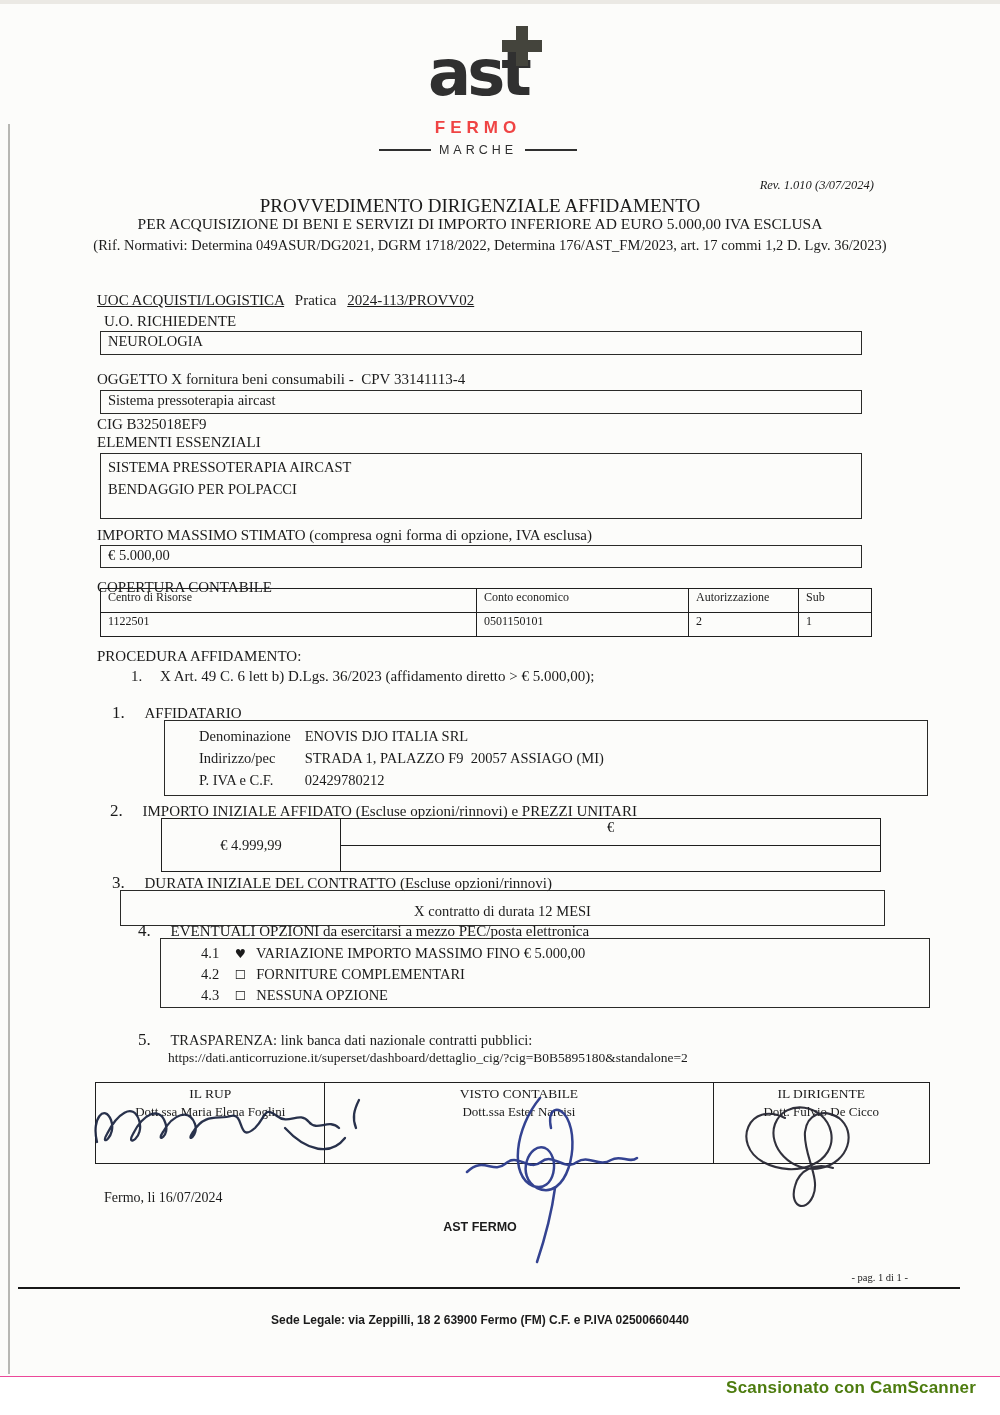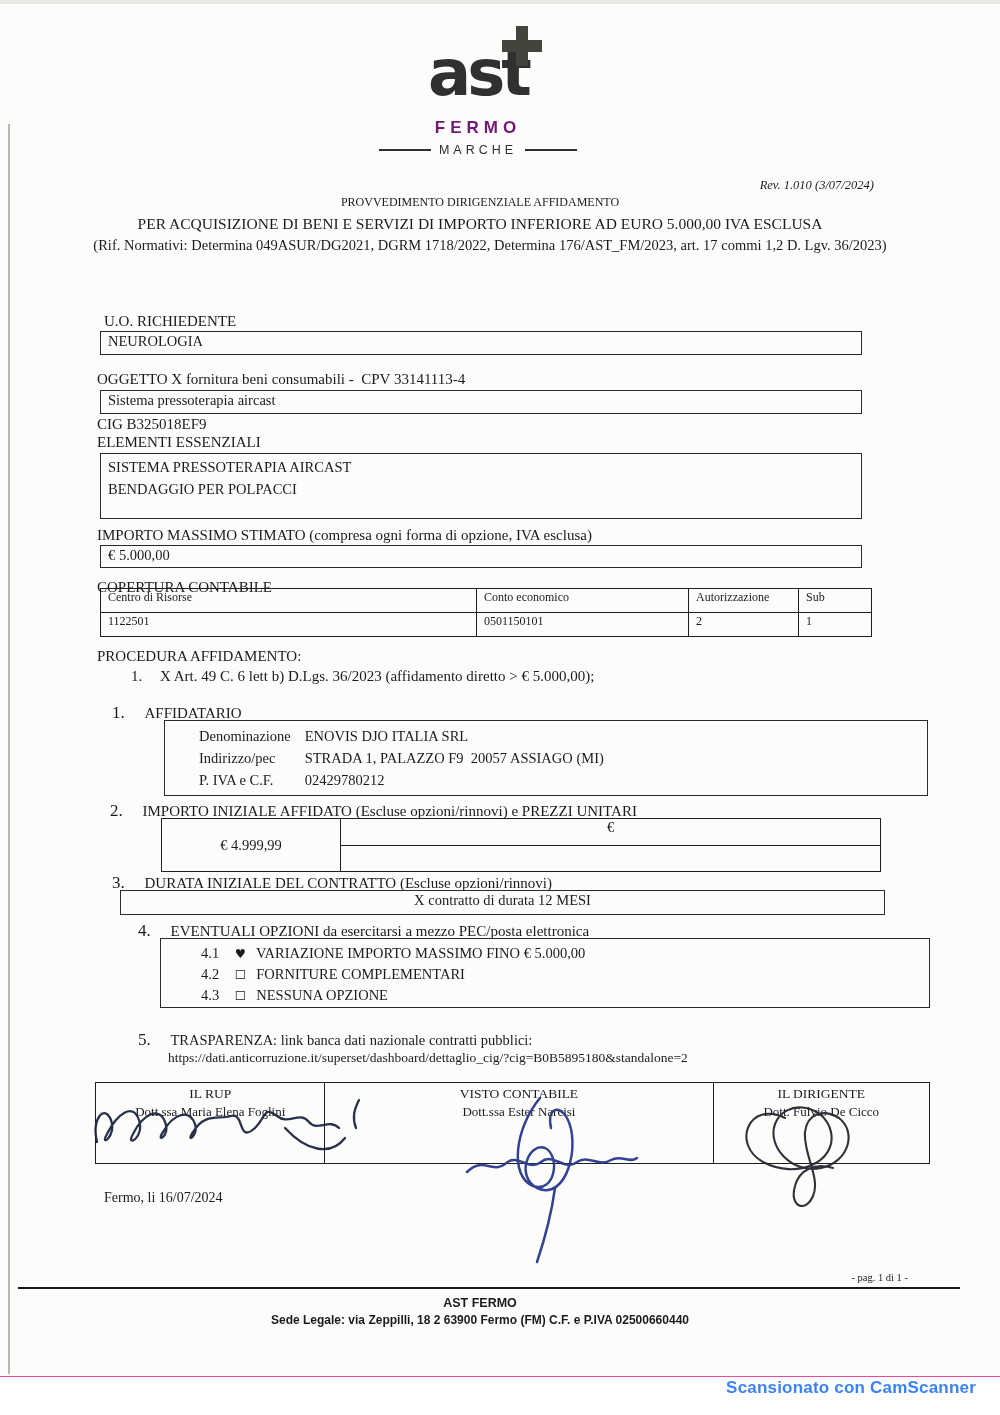--- a/index.html
+++ b/index.html
@@ -30,30 +30,30 @@
     letter-spacing:-4px; color:#303030; line-height:86px;
   }
   .logo-plus { position:absolute; right:-14px; top:-4px; width:40px; height:40px; }
   .logo-plus::before, .logo-plus::after {
     content:""; position:absolute; background:#44443c;
   }
   .logo-plus::before { left:14px; top:0; width:12px; height:40px; }
   .logo-plus::after  { left:0; top:14px; width:40px; height:12px; }
   .logo-fermo {
     font-family:"Liberation Sans", sans-serif; font-weight:800; font-size:17px;
-    letter-spacing:5px; color:#701a75; margin-top:2px;
+    letter-spacing:5px; color:#ef4444; margin-top:2px;
   }
   .logo-marche {
     display:flex; align-items:center; justify-content:center; gap:8px; margin-top:5px;
     font-family:"Liberation Sans", sans-serif; font-size:12.5px; letter-spacing:4px; color:#2f2f2f;
   }
   .mdash { width:52px; height:1.6px; background:#2f2f2f; }
 
   .rev { top:174px; right:126px; font-style:italic; font-size:12.5px; }
-  .t1 { top:191px; left:0; width:960px; text-align:center; font-size:12px; }
+  .t1 { top:191px; left:0; width:960px; text-align:center; font-size:19px; }
   .t2 { top:211px; left:0; width:960px; text-align:center; font-size:15.5px; }
   .t3 { top:231px; left:90px; width:800px; text-align:center; font-size:14.5px; line-height:20px; }
 
   .line15 { font-size:15px; }
   .ul { text-decoration:underline; }
   .gap { margin-left:7px; }
 
   .box { border:1.4px solid #2a2a28; background:transparent; font-size:14.5px; }
   .pad { padding:1px 7px; }
 
@@ -80,23 +80,23 @@
   .opt .omark { display:inline-block; width:18px; font-family:"DejaVu Sans", sans-serif; font-size:12.5px; }
 
   .stable { display:flex; border:1.6px solid #1f1f1f; height:80px; text-align:center; }
   .stable .cell { padding-top:3px; }
   .stable .cell + .cell { border-left:1.5px solid #1f1f1f; }
   .role { font-size:13.5px; }
   .sname { font-size:13px; margin-top:2px; }
 
   .pag { font-size:10.5px; }
   .rule { top:1283px; left:18px; width:942px; height:2px; background:#181818; }
-  .forg { top:1292px; left:0; width:960px; text-align:center; font-weight:700; font-size:12.5px; }
+  .forg { top:1216px; left:0; width:960px; text-align:center; font-weight:700; font-size:12.5px; }
   .faddr { top:1309px; left:0; width:960px; text-align:center; font-weight:700; font-size:12px; }
-  .camscan { top:1378px; right:24px; font-size:17px; color:#3b82f6; font-weight:600; letter-spacing:0.2px; }
+  .camscan { top:1378px; right:24px; font-size:17px; color:#4d7c0f; font-weight:600; letter-spacing:0.2px; }
 
   svg.sigs { position:absolute; left:85px; top:1080px; pointer-events:none; }
 </style>
 </head>
 <body>
 
 <div class="page">
   <div class="left-edge"></div>
 
   <div class="logo">
@@ -110,20 +110,25 @@
       <span>MARCHE</span>
       <span class="mdash"></span>
     </div>
   </div>
 
   <div class="abs rev">Rev. 1.010 (3/07/2024)</div>
   <div class="abs t1">PROVVEDIMENTO DIRIGENZIALE AFFIDAMENTO</div>
   <div class="abs t2">PER ACQUISIZIONE DI BENI E SERVIZI DI IMPORTO INFERIORE AD EURO 5.000,00 IVA ESCLUSA</div>
   <div class="abs t3">(Rif. Normativi: Determina 049ASUR/DG2021, DGRM 1718/2022, Determina 176/AST_FM/2023, art. 17 commi 1,2 D. Lgv. 36/2023)</div>
 
+  <div class="abs line15" style="top:288px; left:97px;">
+    <span class="ul">UOC ACQUISTI/LOGISTICA</span>
+    <span class="gap">Pratica</span>
+    <span class="ul gap">2024-113/PROVV02</span>
+  </div>
   <div class="abs line15" style="top:309px; left:104px;">U.O. RICHIEDENTE</div>
   <div class="abs box pad" style="top:327px; left:100px; width:746px; height:20px;">
     <span>NEUROLOGIA</span>
   </div>
 
   <div class="abs line15 pre" style="top:367px; left:97px;">OGGETTO X fornitura beni consumabili -  CPV 33141113-4</div>
   <div class="abs box pad" style="top:386px; left:100px; width:746px; height:20px;">
     <span>Sistema pressoterapia aircast</span>
   </div>
   <div class="abs line15" style="top:412px; left:97px;">CIG B325018EF9</div>
@@ -184,21 +189,21 @@
     <div class="c2">
       <div class="r1">€</div>
       <div class="r2"></div>
     </div>
   </div>
 
   <div class="abs shead" style="top:869px; left:112px;">
     <span class="snum">3.</span>
     <span class="stitle">DURATA INIZIALE DEL CONTRATTO (Escluse opzioni/rinnovi)</span>
   </div>
-  <div class="abs box" style="top:886px; left:120px; width:763px; height:22px; text-align:center; padding-top:1px;">
+  <div class="abs box" style="top:886px; left:120px; width:763px; height:22px; text-align:center; padding-top:12px;">
     <span>X contratto di durata 12 MESI</span>
   </div>
 
   <div class="abs shead" style="top:917px; left:138px;">
     <span class="snum">4.</span>
     <span class="stitle">EVENTUALI OPZIONI da esercitarsi a mezzo PEC/posta elettronica</span>
   </div>
   <div class="abs box" style="top:934px; left:160px; width:728px; height:64px; padding:4px 0 0 40px;">
     <div class="opt">
       <span class="onum">4.1</span>

